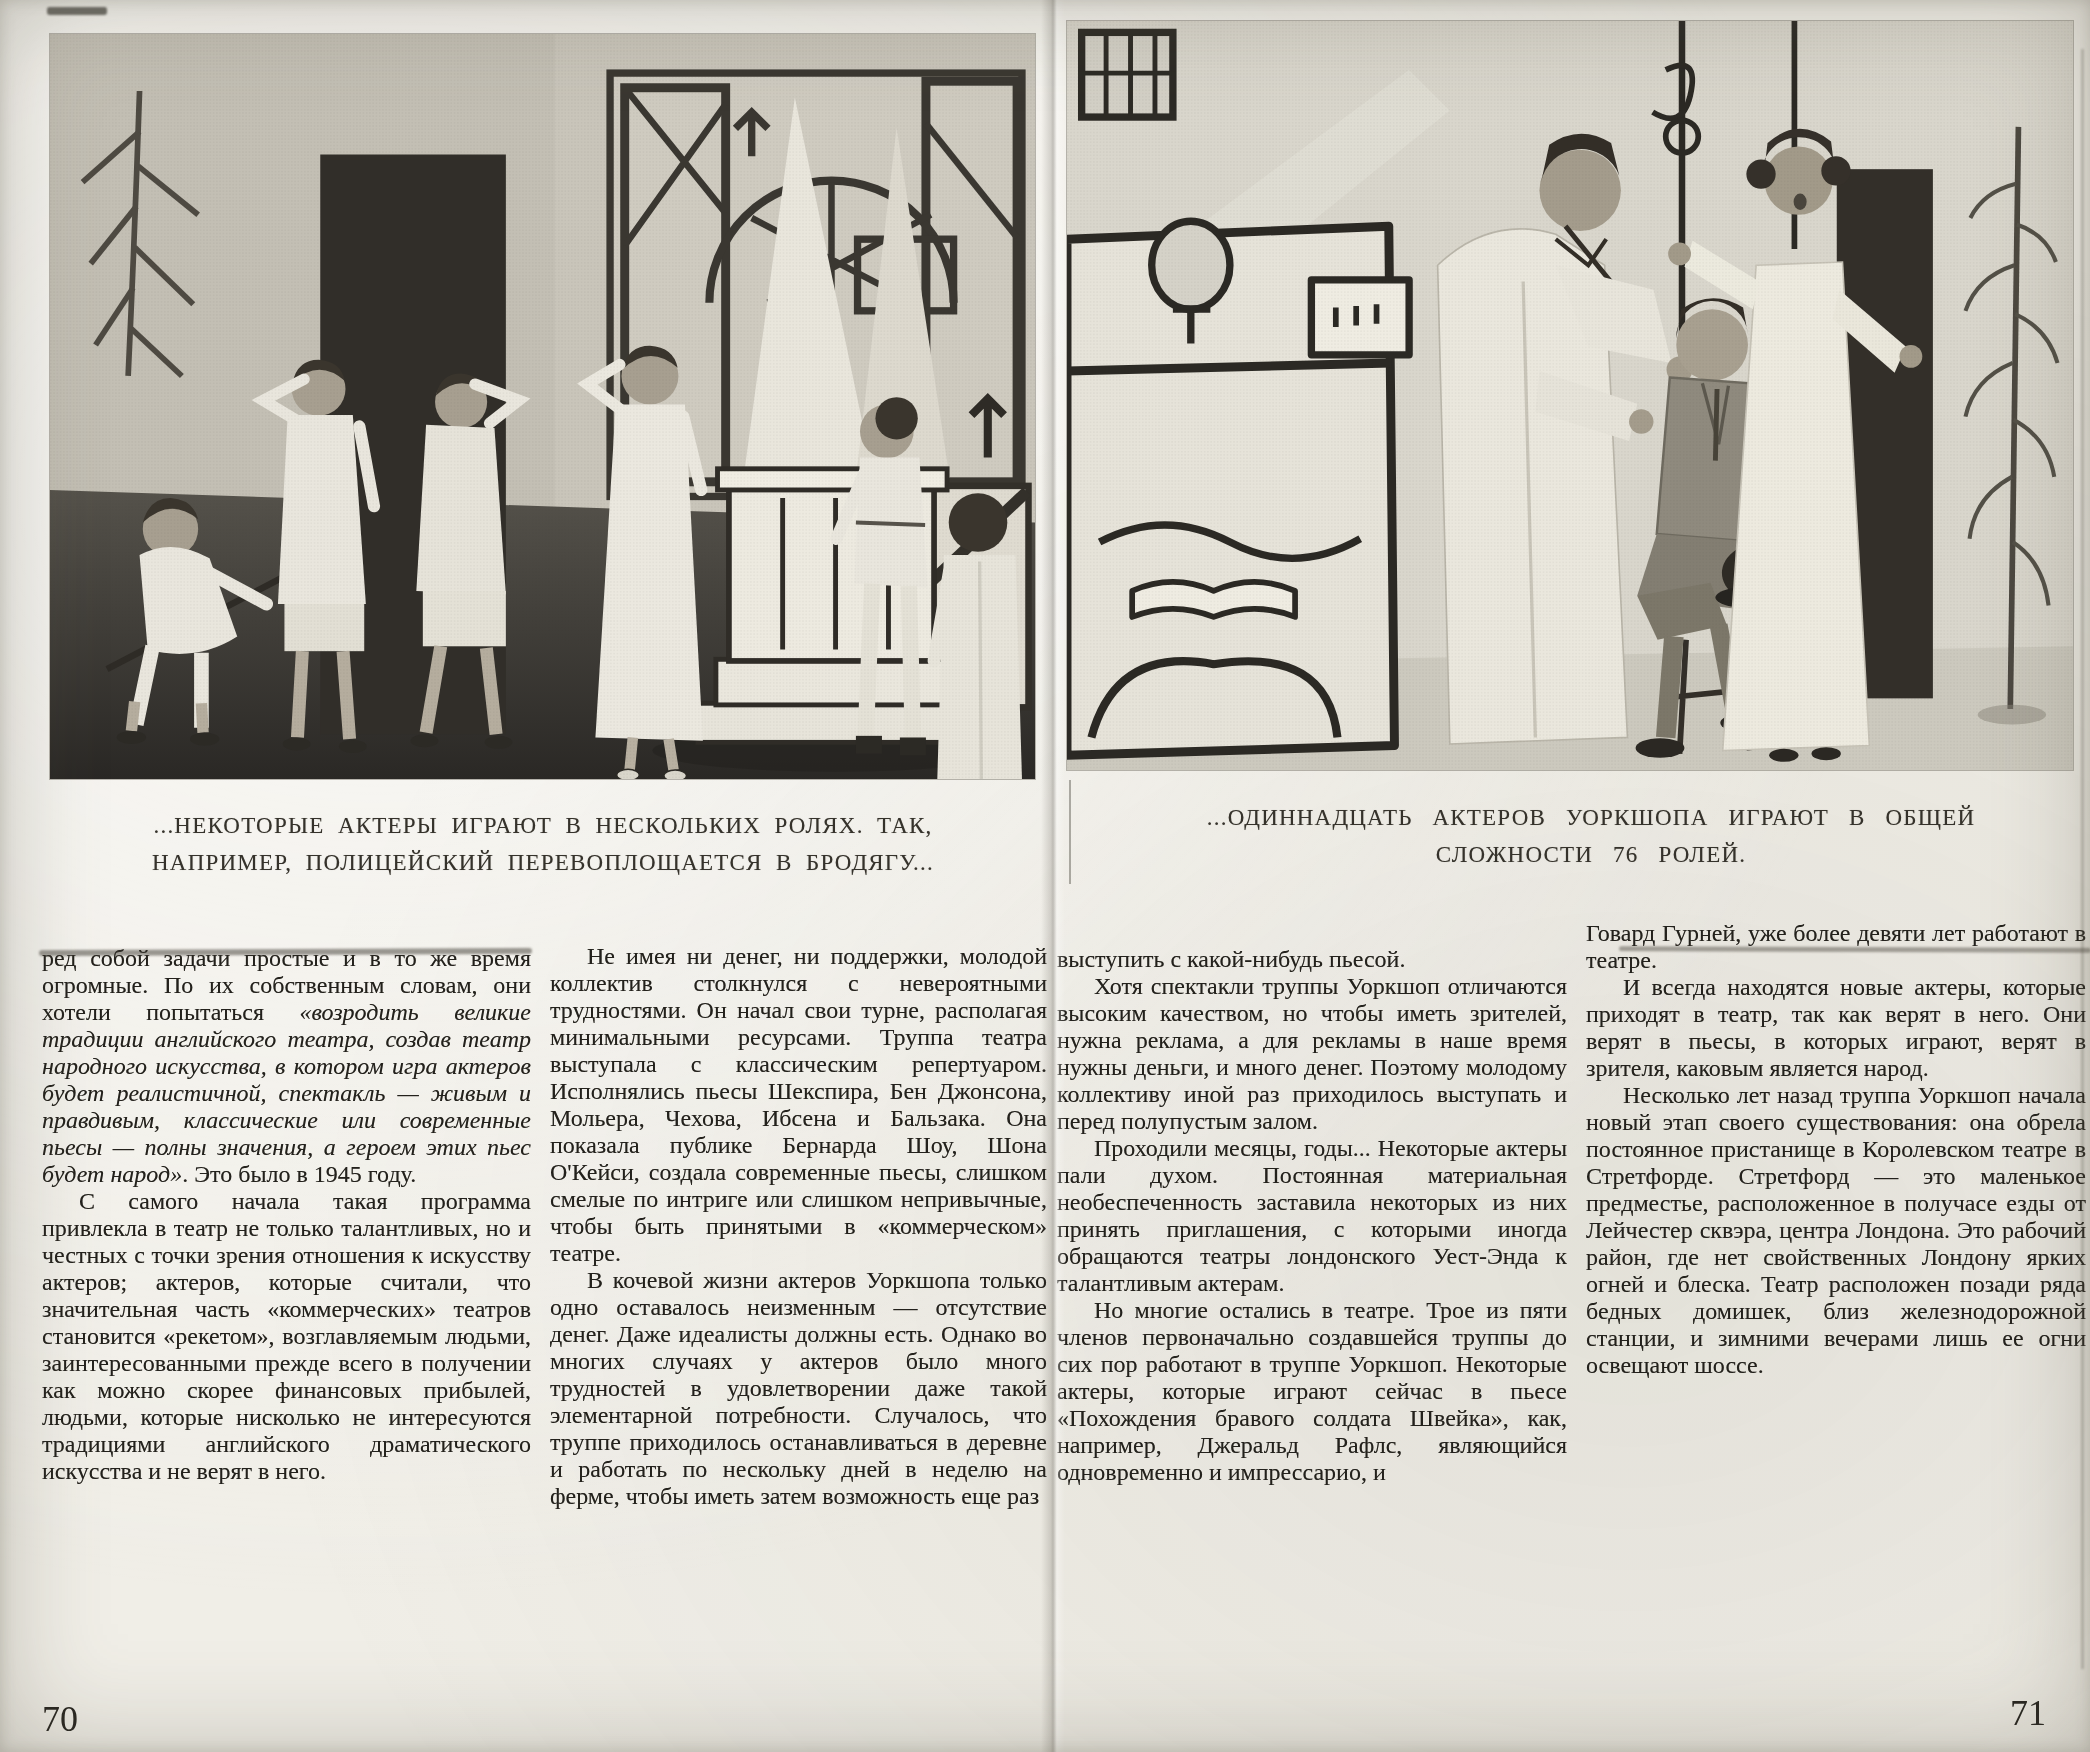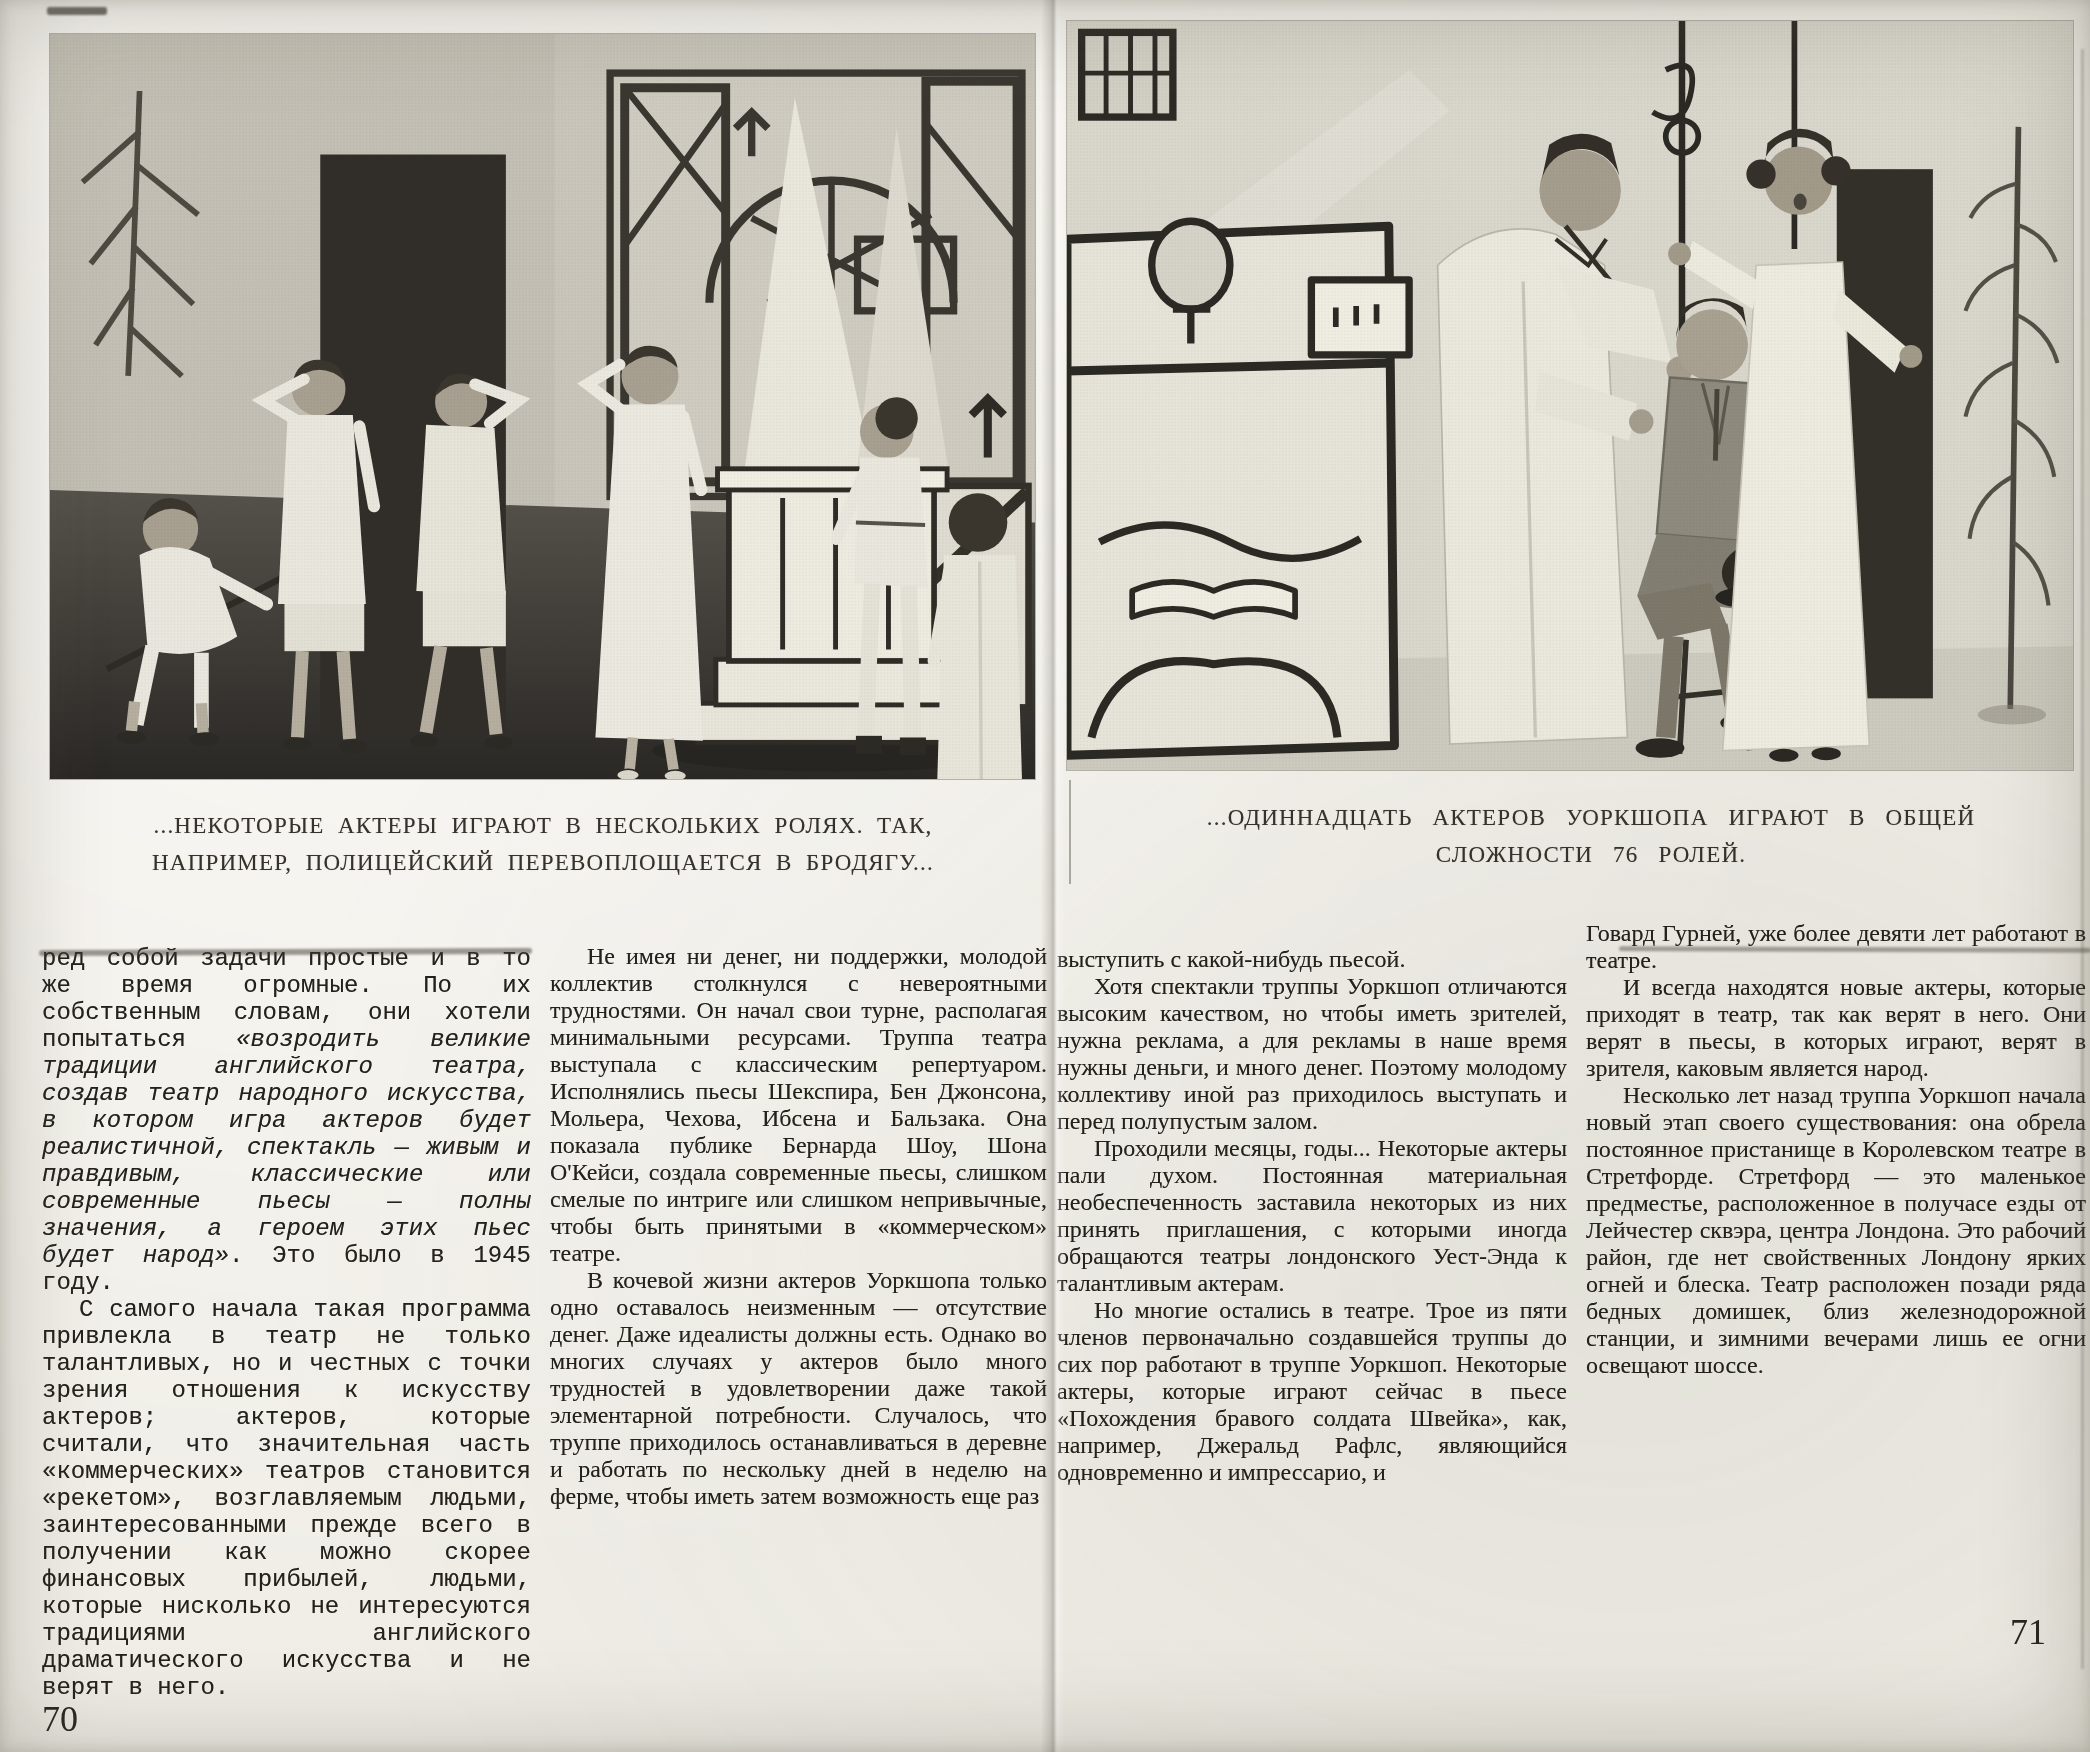--- a/index.html
+++ b/index.html
@@ -22,27 +22,27 @@
   .caption{position:absolute;text-align:center;white-space:pre-line;
     font-size:23px;line-height:1.6;letter-spacing:1.2px;color:#35322b;
     text-shadow:0 0 0.8px rgba(70,66,58,0.35);}
   .caption.left-cap{left:47px;top:808px;width:992px;word-spacing:6.5px;}
   .caption.right-cap{left:1072px;top:800px;width:998px;word-spacing:13px;padding-left:20px;}
   .col{position:absolute;font-size:24px;line-height:27px;text-align:justify;
     color:#23211c;text-shadow:0 0 0.5px rgba(50,47,40,0.4);}
   .col p{margin:0;text-indent:37px;}
   .col p.noindent{text-indent:0;}
   .ital{font-style:italic;}
-  #col1{left:42px;top:945px;width:489px;font-family:Liberation Mono, monospace;}
+  #col1{left:42px;top:945px;width:489px;}
   #col2{left:550px;top:943px;width:497px;}
   #col3{left:1057px;top:946px;width:510px;}
   #col4{left:1586px;top:920px;width:500px;}
   .page-number{position:absolute;font-size:36px;color:#26241f;}
   .page-number.pn-left{left:42px;top:1698px;}
-  .page-number.pn-right{left:2010px;top:1611px;}
+  .page-number.pn-right{left:2010px;top:1692px;}
   .smudge{position:absolute;pointer-events:none;}
   .smudge-1{left:39px;top:949px;width:493px;height:5.7px;background:rgba(62,58,50,0.50);
     border-radius:3.3px;transform:rotate(-0.25deg);filter:blur(1px);}
   .smudge-2{left:1619px;top:947px;width:472px;height:4.9px;background:rgba(70,66,57,0.45);
     border-radius:3.3px;transform:rotate(0.2deg);filter:blur(1px);}
   .smudge-3{left:1069px;top:780px;width:2.4px;height:104px;background:rgba(66,62,53,0.40);filter:blur(0.5px);}
   .smudge-4{left:47px;top:6.5px;width:60px;height:8.1px;background:rgba(40,38,32,0.65);
     border-radius:2.4px;filter:blur(0.8px);}
   .smudge-5{left:2081px;top:49px;width:3.3px;height:1620px;background:rgba(80,75,64,0.25);filter:blur(0.8px);}
 </style>

